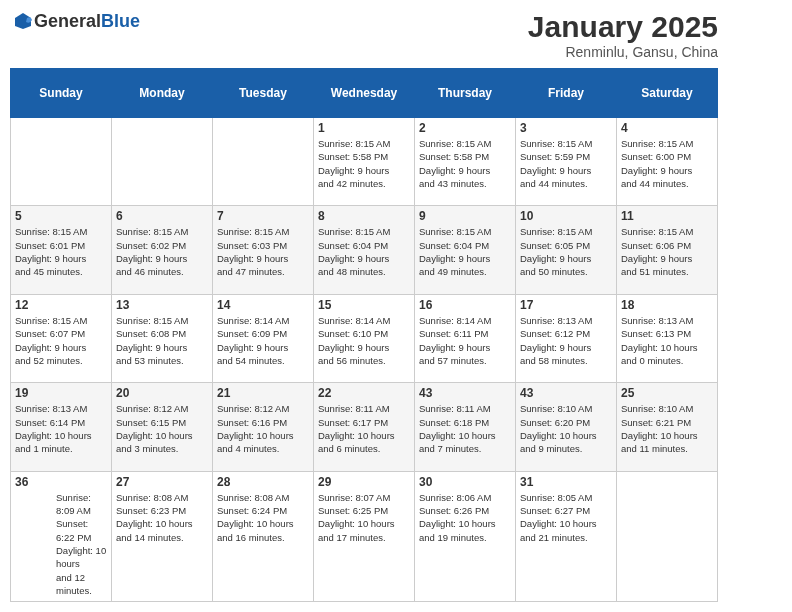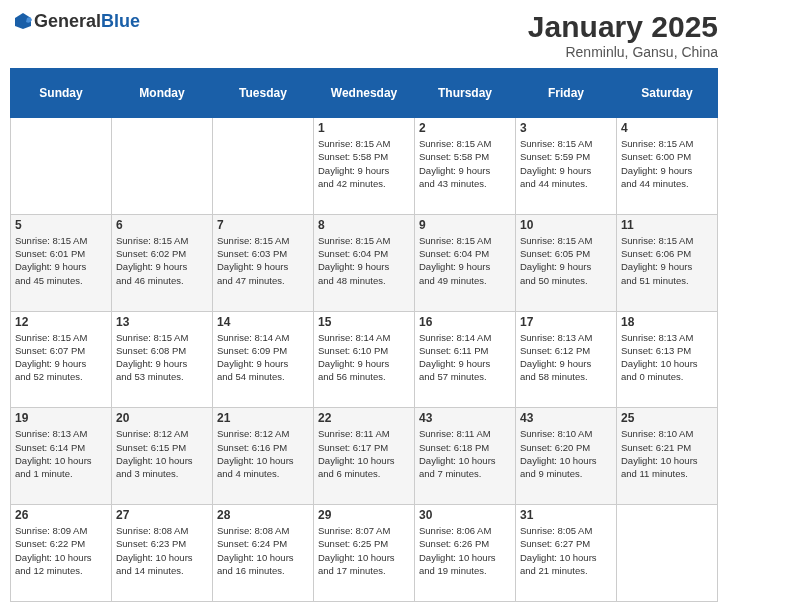--- a/index.html
+++ b/index.html
@@ -300,22 +300,22 @@
           <td>
             <div class="day-number">25</div>
             <div class="day-info" style="white-space: pre-line;">Sunrise: 8:10 AM
 Sunset: 6:21 PM
 Daylight: 10 hours
 and 11 minutes.</div>
           </td>
         </tr>
         <tr>
           <td>
-            <div class="day-number">26</div>
-            <div class="day-info" style="white-space: pre-line;">Sunrise: 8:09 AM
+            <div class="day-number">36</div>
+            <div class="day-info" style="white-space: pre-line; margin-left: 41px;">Sunrise: 8:09 AM
 Sunset: 6:22 PM
 Daylight: 10 hours
 and 12 minutes.</div>
           </td>
           <td>
             <div class="day-number">27</div>
             <div class="day-info" style="white-space: pre-line;">Sunrise: 8:08 AM
 Sunset: 6:23 PM
 Daylight: 10 hours
 and 14 minutes.</div>

